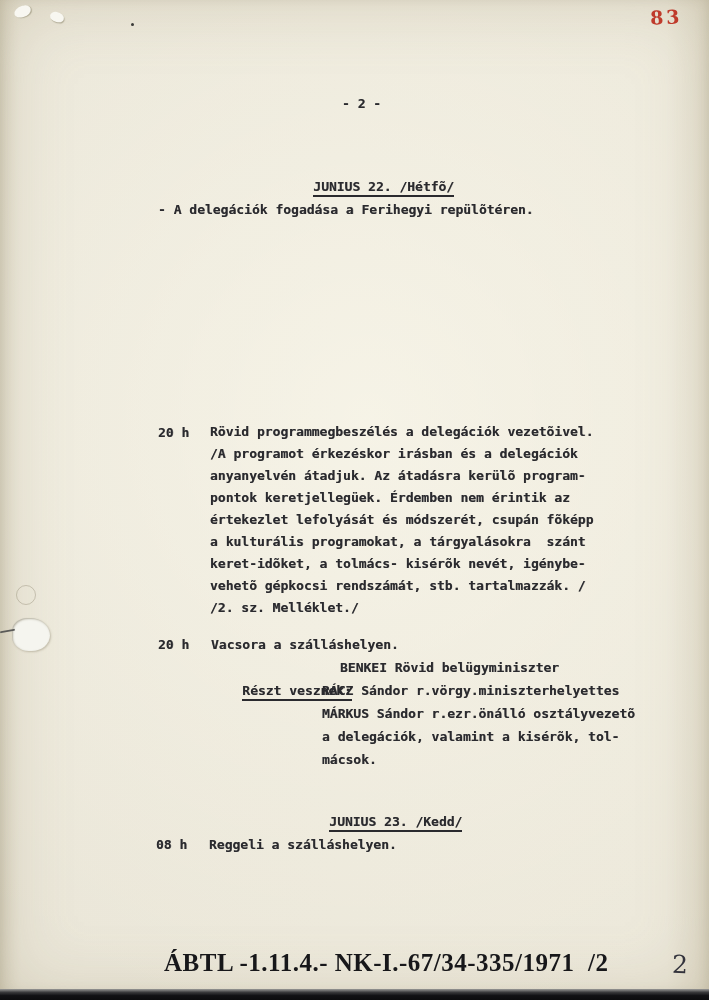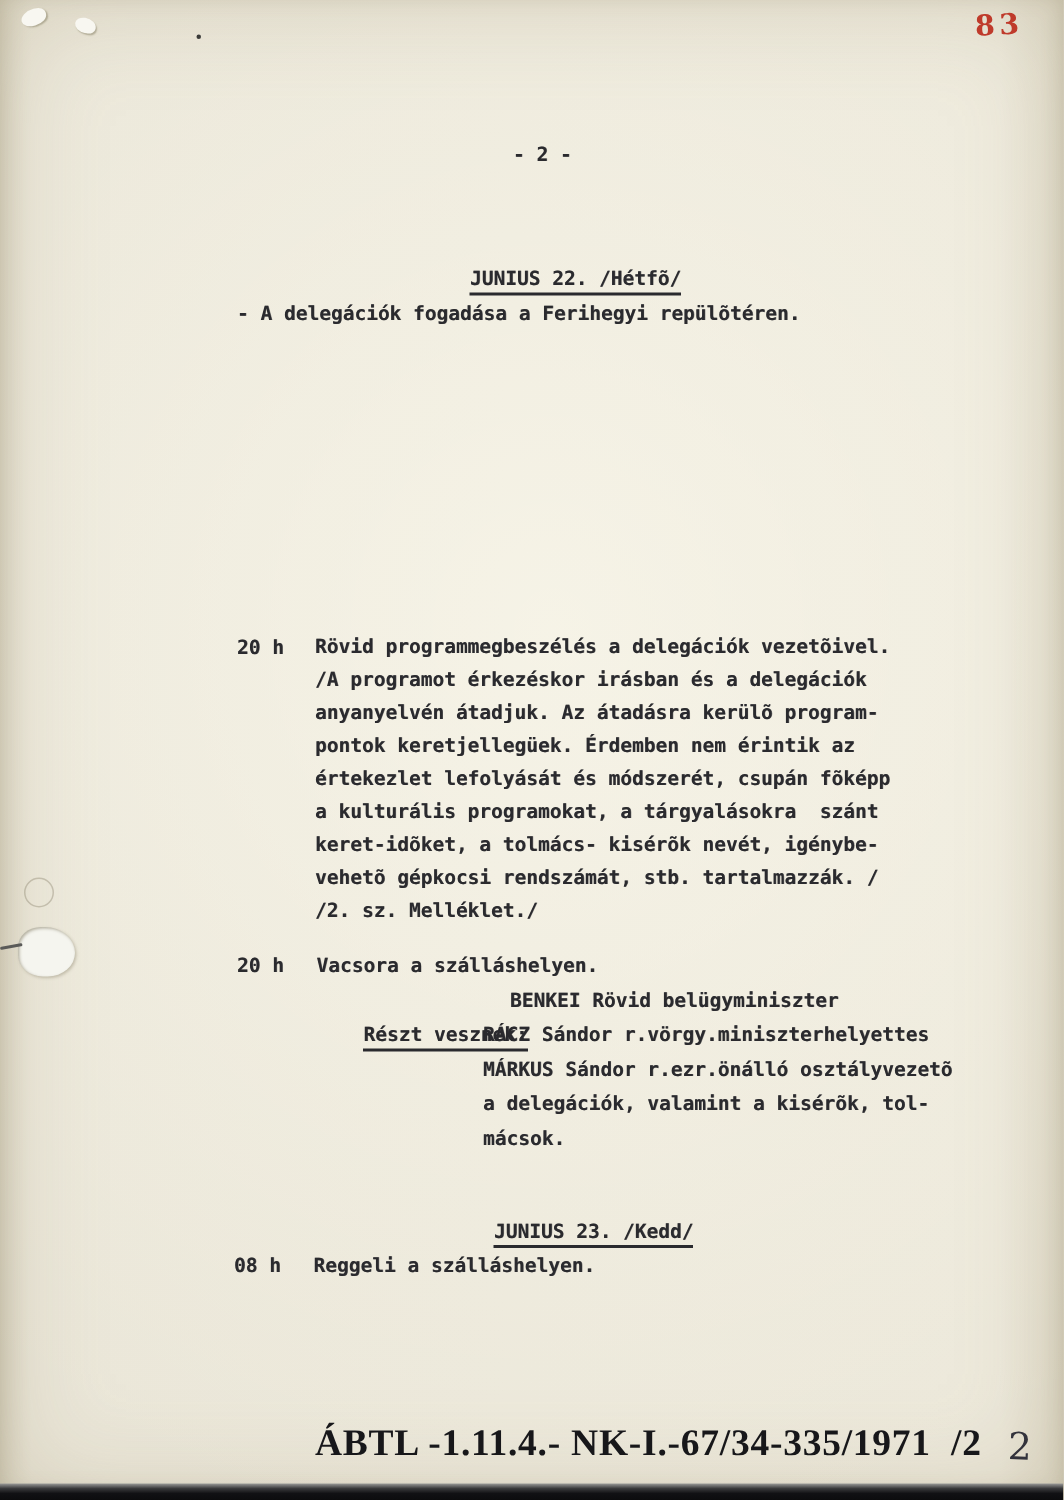--- a/index.html
+++ b/index.html
@@ -54,21 +54,20 @@
   
   .footer-ref {
     position: absolute;
     left: 164px; top: 949px;
     font-family: "Liberation Serif", serif;
     font-weight: 700;
     font-size: 25px;
     letter-spacing: 0.5px;
     color: #17171a;
     white-space: pre;
-    margin-left: 46px;
   }
 
   
   .pencil-2 {
     position: absolute;
     left: 672px; top: 950px;
     font-family: "DejaVu Serif", serif;
     font-size: 25px;
     color: #33333c;
     transform: rotate(2deg);

